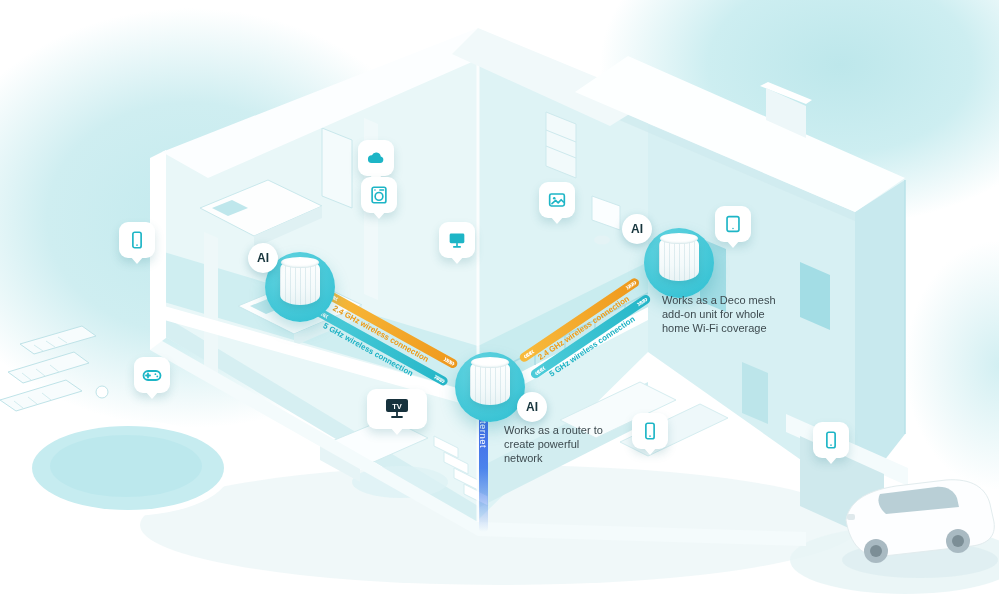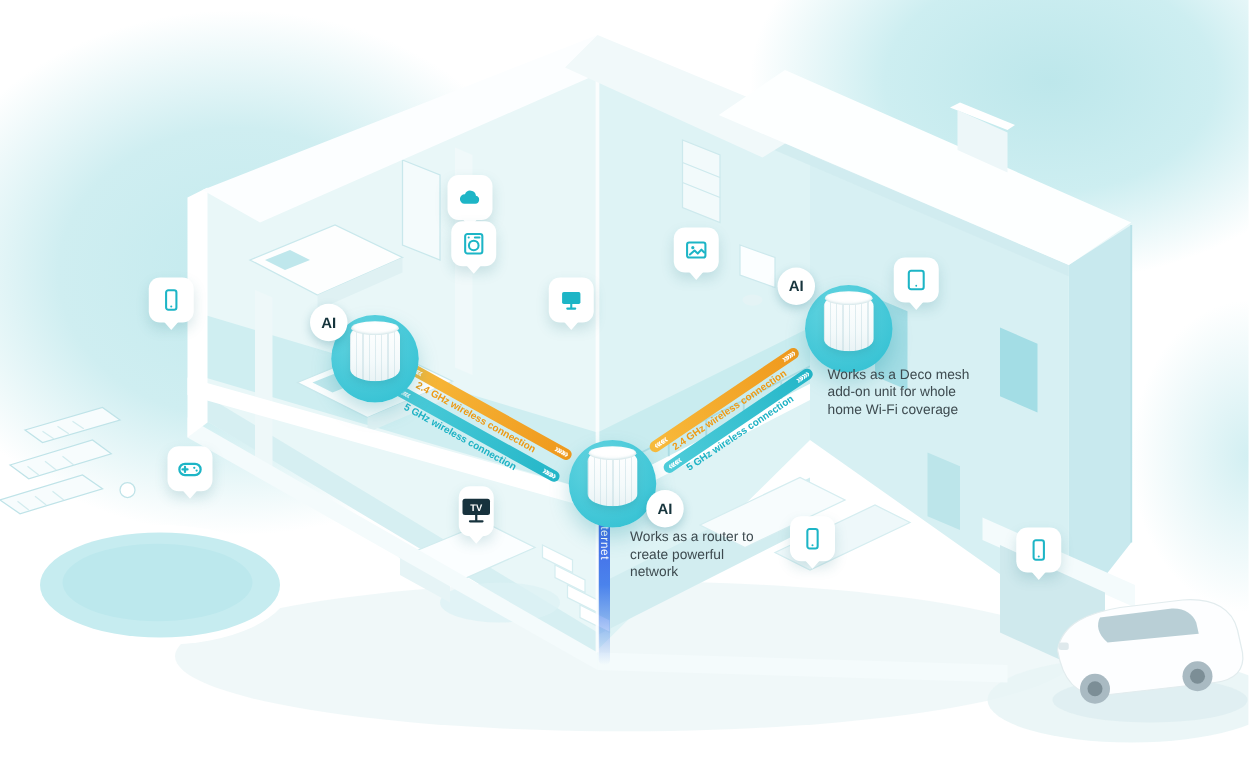--- a/index.html
+++ b/index.html
@@ -51,21 +51,21 @@
   .ai-badge{position:absolute;width:30px;height:30px;border-radius:50%;background:#ffffff;z-index:5;
     box-shadow:0 3px 8px rgba(30,120,135,.28);display:flex;align-items:center;justify-content:center;
     font-size:12px;font-weight:bold;color:#16343c;}
 
   
   .pin{position:absolute;width:36px;height:36px;background:#ffffff;border-radius:9px;z-index:6;
     box-shadow:0 5px 10px rgba(40,120,135,.18);display:flex;align-items:center;justify-content:center;}
   .pin::after{content:"";position:absolute;bottom:-6px;left:50%;transform:translateX(-50%);
     width:0;height:0;border:7px solid transparent;border-top:8px solid #ffffff;border-bottom:0;}
   .pin svg{display:block;}
-  .pin-tv{width:28px;height:40px;}
+  .pin-tv{width:60px;height:40px;}
 
   .note{position:absolute;font-size:11px;line-height:1.25;color:#3d4a4f;z-index:5;}
   .note-router{left:504px;top:424px;width:104px;}
   .note-addon{left:662px;top:294px;width:122px;}
 </style>
 </head>
 <body>
 
 <div class="stage">
 

